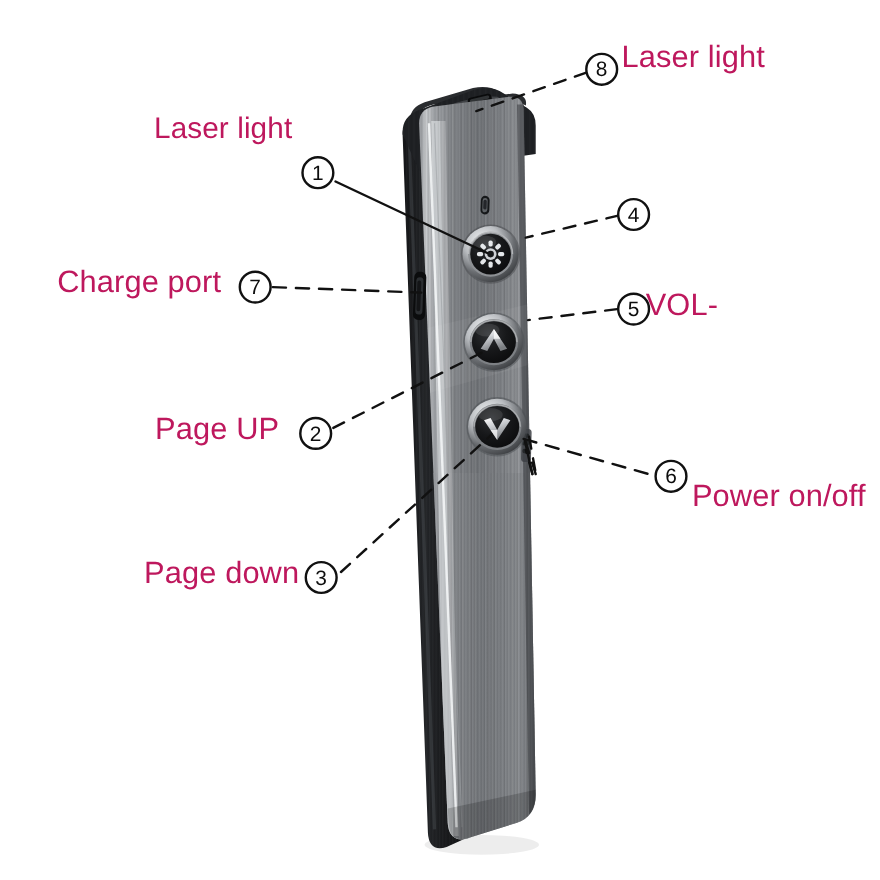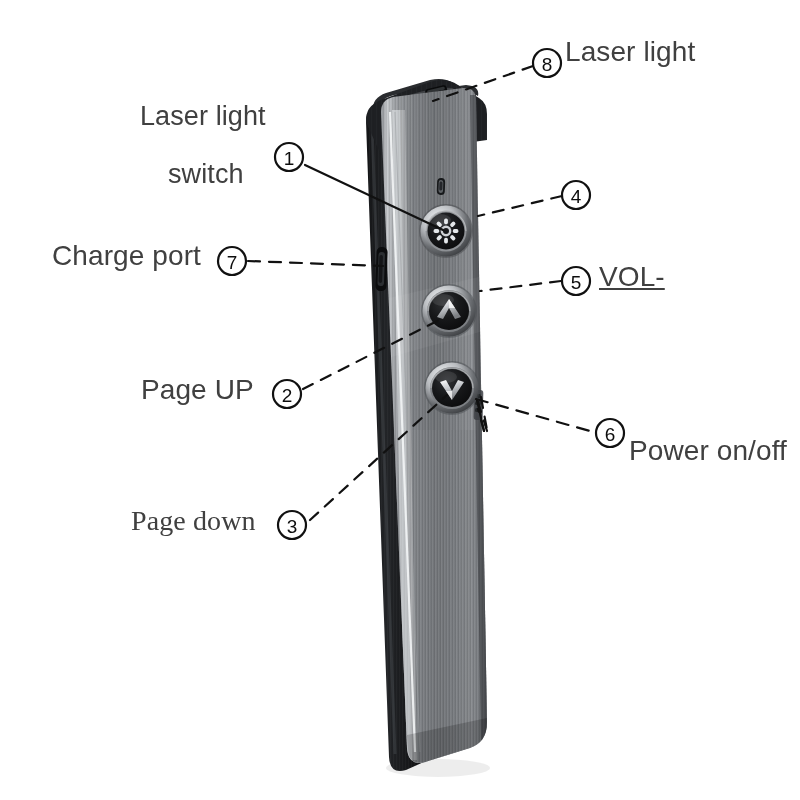--- a/index.html
+++ b/index.html
@@ -29,21 +29,21 @@
     height: 800px;
   }
   svg.layer { pointer-events: none; }
 
   
   .label {
     position: absolute;
     font-family: "Liberation Sans", sans-serif;
     font-size: 27px;
     line-height: 1.28;
-    color: #404040;
+    color: #be185d;
     white-space: pre;
     letter-spacing: 0.1px;
   }
   .label.sz-lg { font-size: 28px; }
 
   
   .marker-num {
     font-family: "Liberation Sans", sans-serif;
     font-size: 19px;
     fill: #0d0d0d;
@@ -392,26 +392,25 @@
       <g>
         <circle cx="547" cy="63" r="14" fill="#ffffff" stroke="#111111" stroke-width="2.2"></circle>
         <text class="marker-num" x="547" y="64">8</text>
       </g>
     </g>
   </svg>
 
   <div class="label sz-lg" style="left:565px; top:34px;">Laser light</div>
 
   <div class="label" style="left:140px; top:99px;">Laser light</div>
-  <div class="label" style="left:168px; top:157px;">switch</div>
-
-
-  <div class="label sz-lg" style="left:599px; top:259px;text-decoration:underline;">VOL-</div>
+
+
+  <div class="label sz-lg" style="left:587px; top:259px;">VOL-</div>
 
   <div class="label sz-lg" style="left:52px; top:238px;">Charge port</div>
 
   <div class="label sz-lg" style="left:629px; top:411px;margin-top:22px;">Power on/off</div>
 
   <div class="label sz-lg" style="left:141px; top:372px;">Page UP</div>
 
-  <div class="label sz-lg" style="left:131px; top:503px;font-family:Liberation Serif, serif;">Page down</div>
+  <div class="label sz-lg" style="left:131px; top:503px;">Page down</div>
 
 </div>
 
 </body></html>

